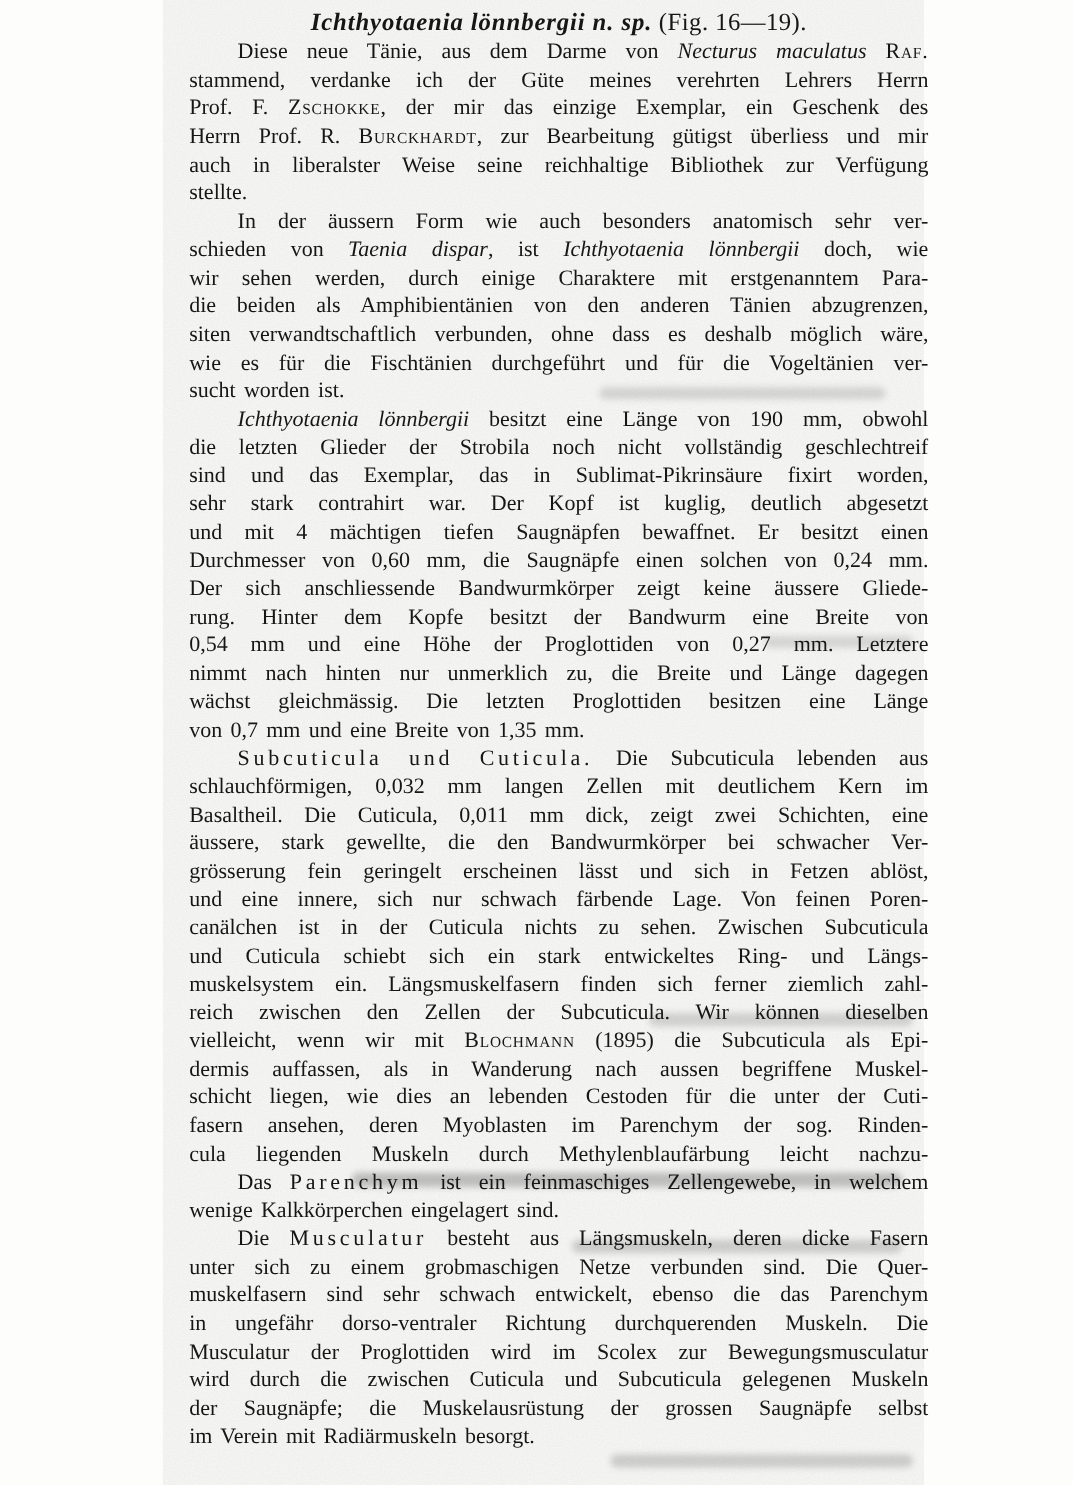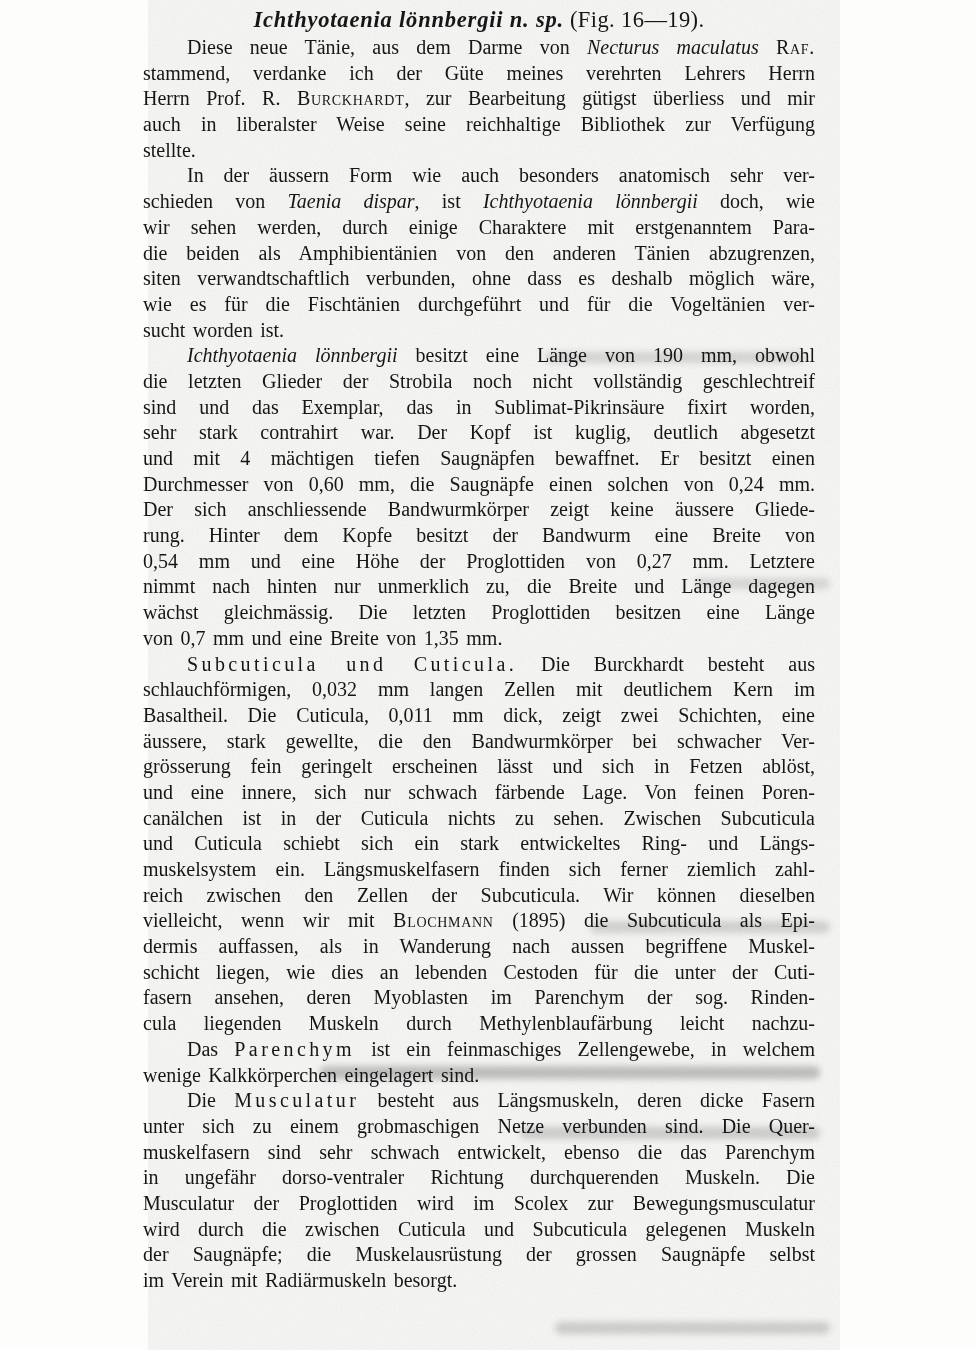--- a/index.html
+++ b/index.html
@@ -11,21 +11,21 @@
     overflow: hidden;
   }
   .page {
     position: relative;
     width: 975px; height: 1350px;
     background: #fdfdfc;
   }
   .noise { position: absolute; left: 148px; top: 0; pointer-events: none; }
   .textblock {
     position: absolute;
-    left: 143px; top: 4px;
+    left: 172px; top: 4px;
     width: 672px;
   }
   .title {
     text-align: center;
     font-size: 22.5px;
     line-height: 31px;
     letter-spacing: 0.4px;
     white-space: nowrap;
   }
   .run.bi { font-weight: bold; font-style: italic; letter-spacing: 0.8px; }
@@ -74,20 +74,21 @@
   <div class="smudge s4"></div>
   <div class="smudge s5"></div>
   <div class="smudge s6"></div>
 
   <div class="textblock">
     <div class="title" id="title"><span class="run bi">Ichthyotaenia lönnbergii n. sp.</span><span class="run"> (Fig. 16—19).</span></div>
     <div id="body-text">
         <div class="para">
           <div class="line just ind"><span class="run">Diese neue Tänie, aus dem Darme von </span><span class="run i">Necturus maculatus</span><span class="run"> </span><span class="run sc">Raf.</span></div>
           <div class="line just"><span class="run">stammend, verdanke ich der Güte meines verehrten Lehrers Herrn</span></div>
+          <div class="line just"><span class="run">Prof. F. </span><span class="run sc">Zschokke</span><span class="run">, der mir das einzige Exemplar, ein Geschenk des</span></div>
           <div class="line just"><span class="run">Herrn Prof. R. </span><span class="run sc">Burckhardt</span><span class="run">, zur Bearbeitung gütigst überliess und mir</span></div>
           <div class="line just"><span class="run">auch in liberalster Weise seine reichhaltige Bibliothek zur Verfügung</span></div>
           <div class="line"><span class="run">stellte.</span></div>
         </div>
         <div class="para">
           <div class="line just ind"><span class="run">In der äussern Form wie auch besonders anatomisch sehr ver-</span></div>
           <div class="line just"><span class="run">schieden von </span><span class="run i">Taenia dispar</span><span class="run">, ist </span><span class="run i">Ichthyotaenia lönnbergii</span><span class="run"> doch, wie</span></div>
           <div class="line just"><span class="run">wir sehen werden, durch einige Charaktere mit erstgenanntem Para-</span></div>
           <div class="line just"><span class="run">die beiden als Amphibientänien von den anderen Tänien abzugrenzen,</span></div>
           <div class="line just"><span class="run">siten verwandtschaftlich verbunden, ohne dass es deshalb möglich wäre,</span></div>
@@ -102,21 +103,21 @@
           <div class="line just"><span class="run">und mit 4 mächtigen tiefen Saugnäpfen bewaffnet. Er besitzt einen</span></div>
           <div class="line just"><span class="run">Durchmesser von 0,60 mm, die Saugnäpfe einen solchen von 0,24 mm.</span></div>
           <div class="line just"><span class="run">Der sich anschliessende Bandwurmkörper zeigt keine äussere Gliede-</span></div>
           <div class="line just"><span class="run">rung. Hinter dem Kopfe besitzt der Bandwurm eine Breite von</span></div>
           <div class="line just"><span class="run">0,54 mm und eine Höhe der Proglottiden von 0,27 mm. Letztere</span></div>
           <div class="line just"><span class="run">nimmt nach hinten nur unmerklich zu, die Breite und Länge dagegen</span></div>
           <div class="line just"><span class="run">wächst gleichmässig. Die letzten Proglottiden besitzen eine Länge</span></div>
           <div class="line"><span class="run">von 0,7 mm und eine Breite von 1,35 mm.</span></div>
         </div>
         <div class="para">
-          <div class="line just ind"><span class="run sp">Subcuticula und Cuticula.</span><span class="run"> Die Burckhardt besteht aus</span></div>
+          <div class="line just ind"><span class="run sp">Subcuticula und Cuticula.</span><span class="run"> Die Subcuticula lebenden aus</span></div>
           <div class="line just"><span class="run">schlauchförmigen, 0,032 mm langen Zellen mit deutlichem Kern im</span></div>
           <div class="line just"><span class="run">Basaltheil. Die Cuticula, 0,011 mm dick, zeigt zwei Schichten, eine</span></div>
           <div class="line just"><span class="run">äussere, stark gewellte, die den Bandwurmkörper bei schwacher Ver-</span></div>
           <div class="line just"><span class="run">grösserung fein geringelt erscheinen lässt und sich in Fetzen ablöst,</span></div>
           <div class="line just"><span class="run">und eine innere, sich nur schwach färbende Lage. Von feinen Poren-</span></div>
           <div class="line just"><span class="run">canälchen ist in der Cuticula nichts zu sehen. Zwischen Subcuticula</span></div>
           <div class="line just"><span class="run">und Cuticula schiebt sich ein stark entwickeltes Ring- und Längs-</span></div>
           <div class="line just"><span class="run">muskelsystem ein. Längsmuskelfasern finden sich ferner ziemlich zahl-</span></div>
           <div class="line just"><span class="run">reich zwischen den Zellen der Subcuticula. Wir können dieselben</span></div>
           <div class="line just"><span class="run">vielleicht, wenn wir mit </span><span class="run sc">Blochmann</span><span class="run"> (1895) die Subcuticula als Epi-</span></div>

